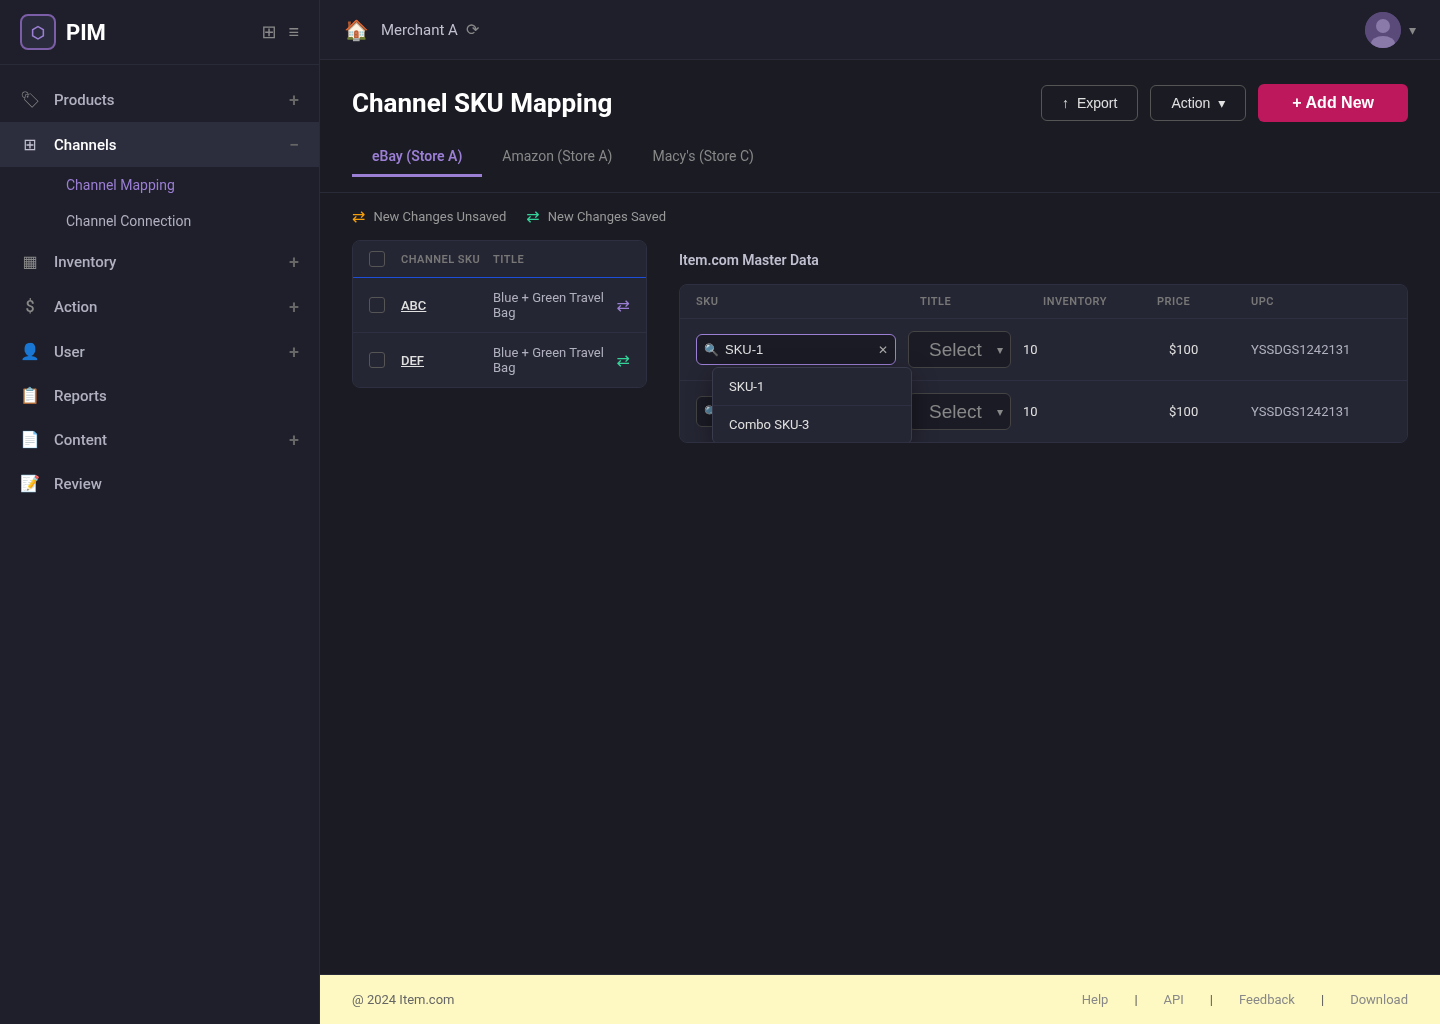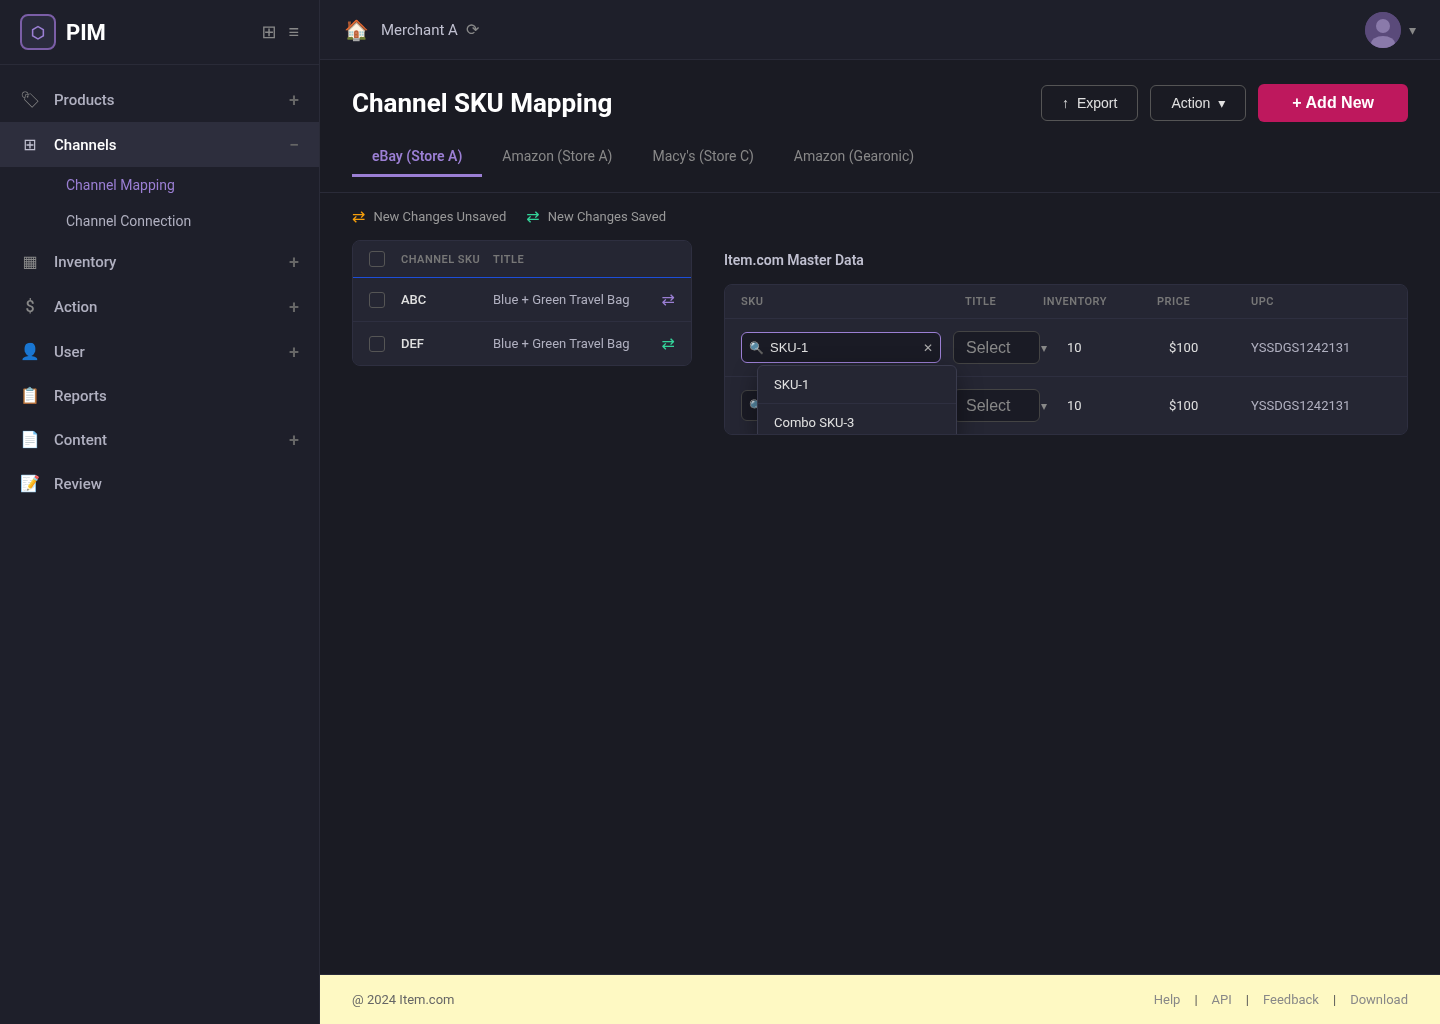--- a/index.html
+++ b/index.html
@@ -377,20 +377,21 @@
       background: #252633;
     }
 
     .table-row:last-child { border-bottom: none; }
 
     .td-sku {
       width: 80px;
       font-size: 13px;
       color: #e0e0e0;
       font-weight: 500;
+      text-decoration: underline;
     }
 
     .td-title {
       flex: 1;
       font-size: 13px;
       color: #b0b0c0;
     }
 
     .td-link-icon {
       color: #9b7fd4;
@@ -510,23 +511,23 @@
       border-bottom: 1px solid #2e2f40;
     }
 
     .dropdown-item:last-child { border-bottom: none; }
 
     
     .select-dropdown {
       background: #1a1b25;
       border: 1px solid #444;
       border-radius: 6px;
-      padding: 7px 28px 7px 12px;
-      color: #888;
-      font-size: 16px;
+      padding: 7px 28px 7px 20px;
+      color: #888;
+      font-size: 19px;
       appearance: none;
       cursor: pointer;
       flex: 1;
       outline: none;
     }
 
     .select-wrapper {
       position: relative;
       flex: 1;
     }
@@ -545,20 +546,21 @@
     .td-inv {
       width: 90px;
       font-size: 13px;
       color: #e0e0e0;
     }
 
     .td-price {
       width: 70px;
       font-size: 13px;
       color: #e0e0e0;
+      margin-left: 44px;
     }
 
     .td-upc {
       width: 140px;
       font-size: 13px;
       color: #b0b0c0;
     }
 
     
     .footer {
@@ -568,21 +570,21 @@
       display: flex;
       align-items: center;
       justify-content: space-between;
       padding: 0 32px;
       font-size: 13px;
       color: #666;
     }
 
     .footer-links {
       display: flex;
-      gap: 14px;
+      gap: 26px;
       color: #888;
     }
 
     .footer-link {
       cursor: pointer;
       color: #888;
     }
 
     .footer-sep {
       color: #555;
@@ -707,23 +709,20 @@
     <div class="tabs-bar">
       <div class="tab active">
         <span>eBay (Store A)</span>
       </div>
       <div class="tab">
         <span>Amazon (Store A)</span>
       </div>
       <div class="tab">
         <span>Macy's (Store C)</span>
       </div>
-      <div class="tab">
-        <span>Amazon (Gearonic)</span>
-      </div>
     </div>
 
     <div class="legend-bar">
       <div class="legend-item">
         <span class="legend-icon" style="color:#f59e0b;">⇄</span>
         <span>New Changes Unsaved</span>
       </div>
       <div class="legend-item">
         <span class="legend-icon" style="color:#34d399;">⇄</span>
         <span>New Changes Saved</span>

